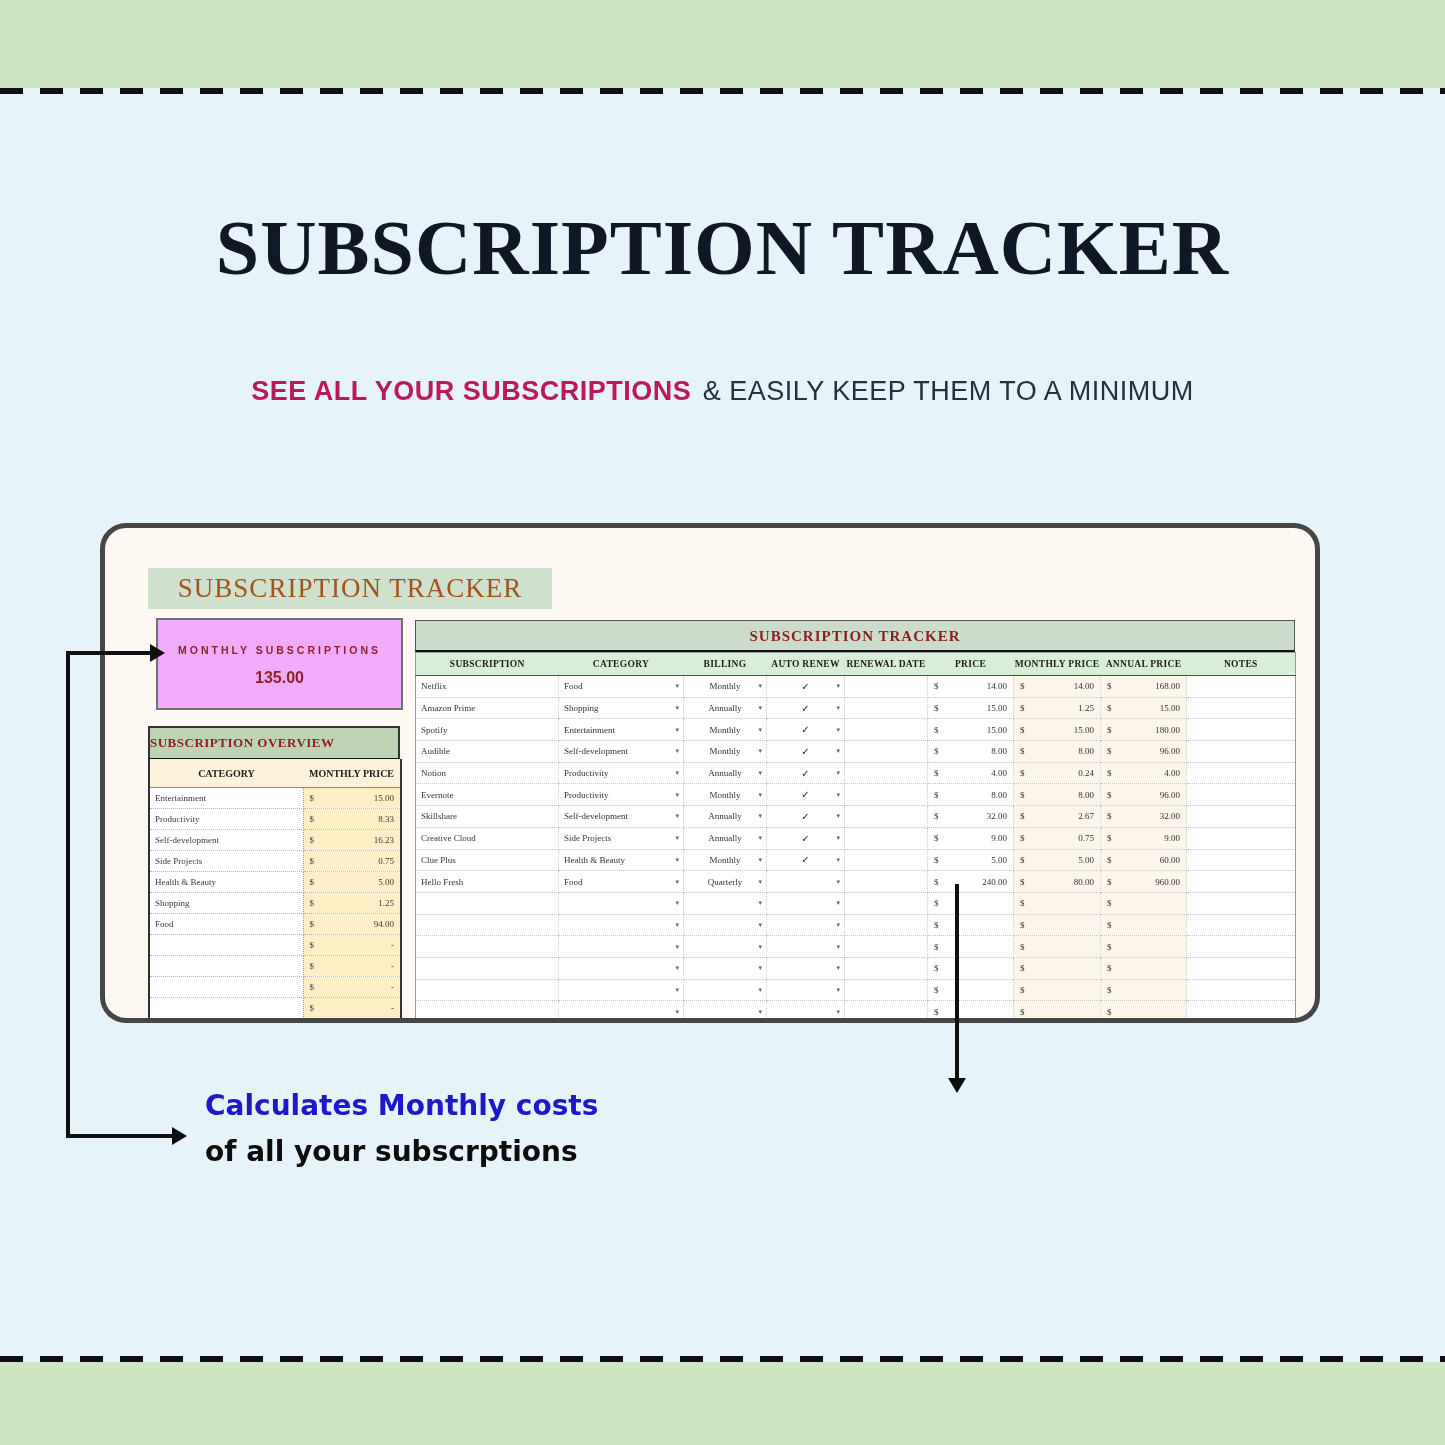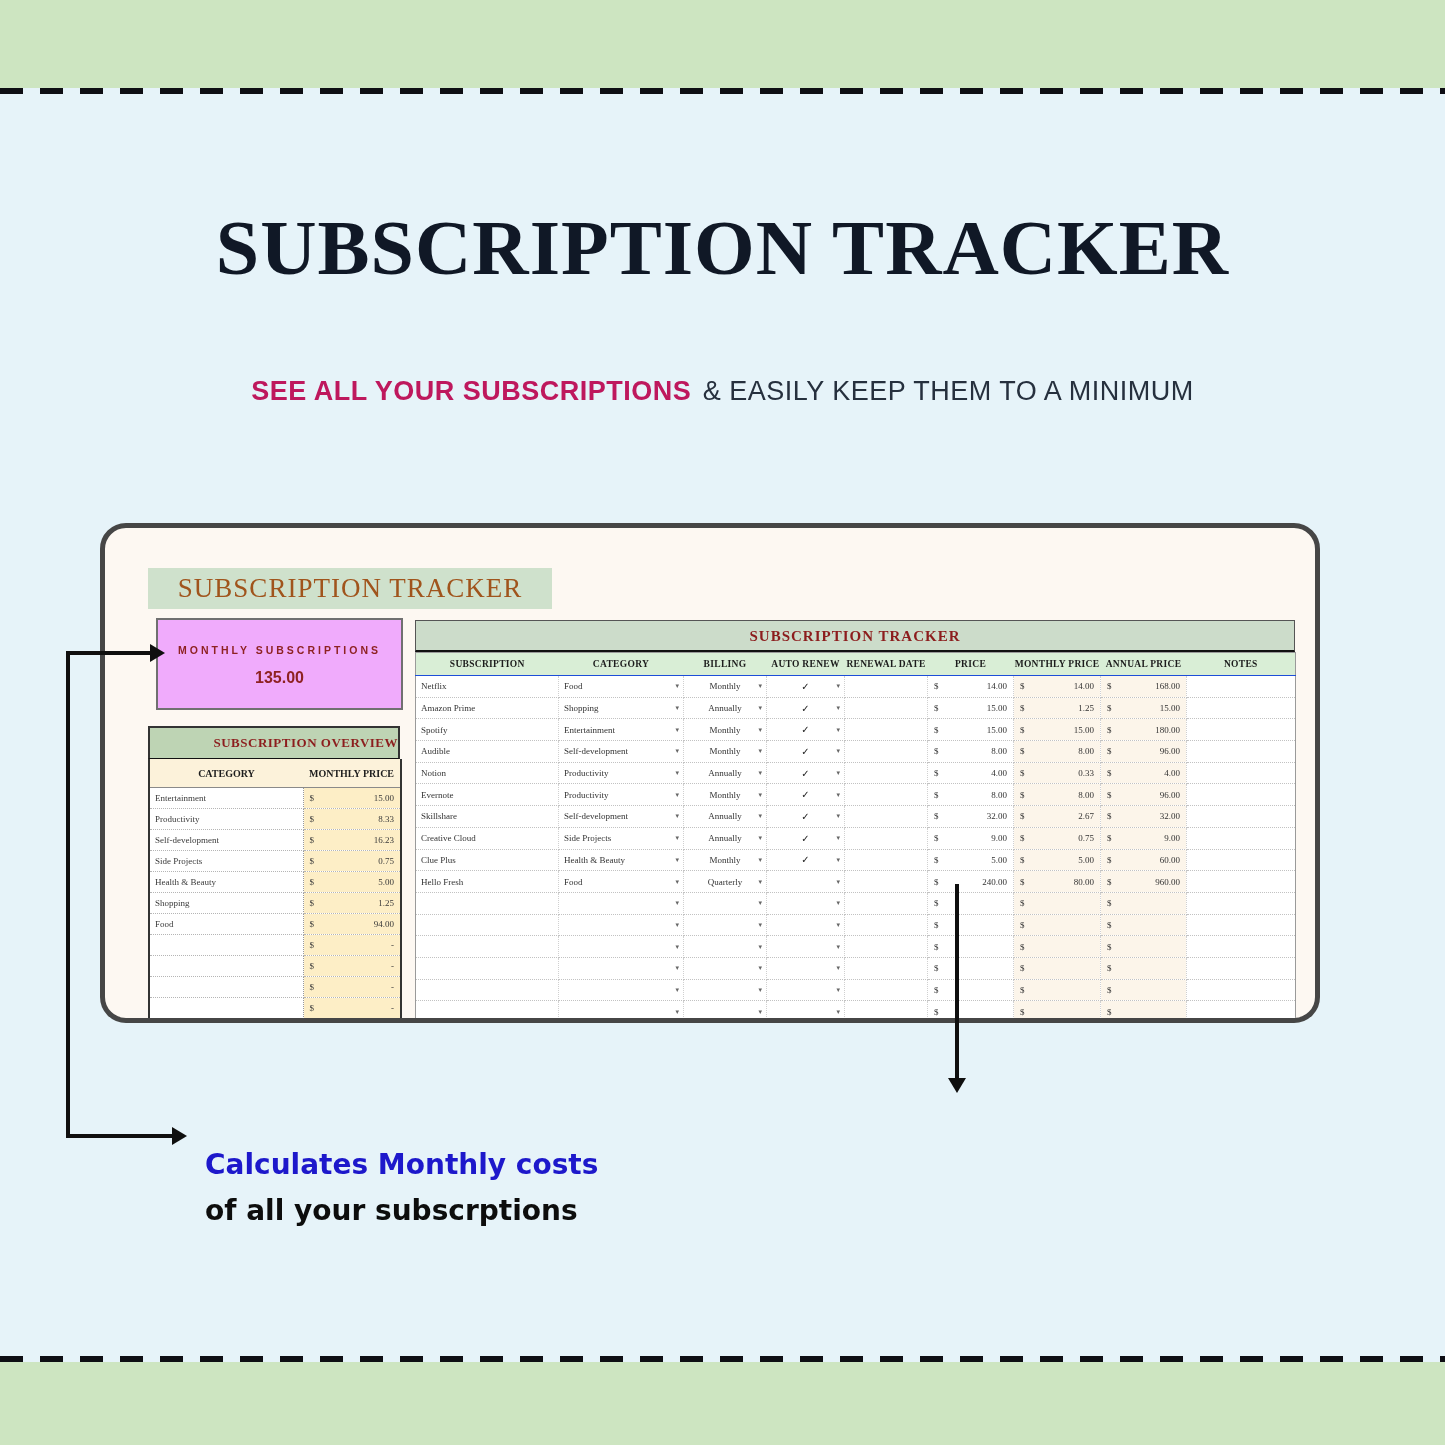--- a/index.html
+++ b/index.html
@@ -62,21 +62,21 @@
   }
   .mb-label{margin-top:24px;font-size:10.5px;font-weight:700;letter-spacing:3px;color:#8e2222;}
   .mb-value{margin-top:13px;font-size:16px;font-weight:700;color:#8e2222;}
 
   
   .overview{left:43px;top:198px;width:252px;font-family:"Liberation Serif", serif;}
   .o-banner{
     box-sizing:border-box;height:33px;
     background:#bed4b4;border:2px solid #333;border-bottom:1px solid #111;
     font-size:13px;font-weight:700;line-height:30px;letter-spacing:.5px;
-    text-align:right;color:#8c1d1d;
+    text-align:left;color:#8c1d1d;
   }
   .overview table{
     width:100%;border-collapse:collapse;table-layout:fixed;
     border:2px solid #333;border-top:none;
     background:#fff;
   }
   .overview th{
     height:26px;background:#fcf2da;
     font-size:10px;font-weight:700;color:#1d1d1d;
     border-bottom:1px solid #8a8a8a;
@@ -130,21 +130,21 @@
   .arr-v1{left:66px;top:651px;width:4px;height:487px;}
   .arr-h2{left:66px;top:1134px;width:108px;height:4px;}
   .tri-r2{left:172px;top:1127px;border-left:15px solid #0f0f0f;border-top:9px solid transparent;border-bottom:9px solid transparent;}
   .arr-v2{left:955px;top:884px;width:4px;height:196px;}
   .tri-d{left:948px;top:1078px;border-top:15px solid #0f0f0f;border-left:9px solid transparent;border-right:9px solid transparent;}
 
   
   .anno{font-family:"DejaVu Sans", sans-serif;font-weight:700;font-size:28px;line-height:46px;z-index:4;}
   .anno .a1{color:#1d18cb;}
   .anno .a2{color:#0d0d0d;}
-  .anno-left{left:205px;top:1142px;}
+  .anno-left{left:205px;top:1083px;}
   .anno-right{left:809px;top:1095px;}
 </style>
 </head>
 <body>
 
 <div class="abs band-top"></div>
 <div class="abs dash dash-top"></div>
 <div class="abs dash dash-bottom"></div>
 <div class="abs band-bottom"></div>
 
@@ -423,21 +423,21 @@
             <td></td>
             <td>
               <span class="money">
                 <span>$</span>
                 <span>4.00</span>
               </span>
             </td>
             <td class="cream">
               <span class="money">
                 <span>$</span>
-                <span>0.33</span>
+                <span>0.24</span>
               </span>
             </td>
             <td class="cream">
               <span class="money">
                 <span>$</span>
                 <span>4.00</span>
               </span>
             </td>
             <td></td>
           </tr>

